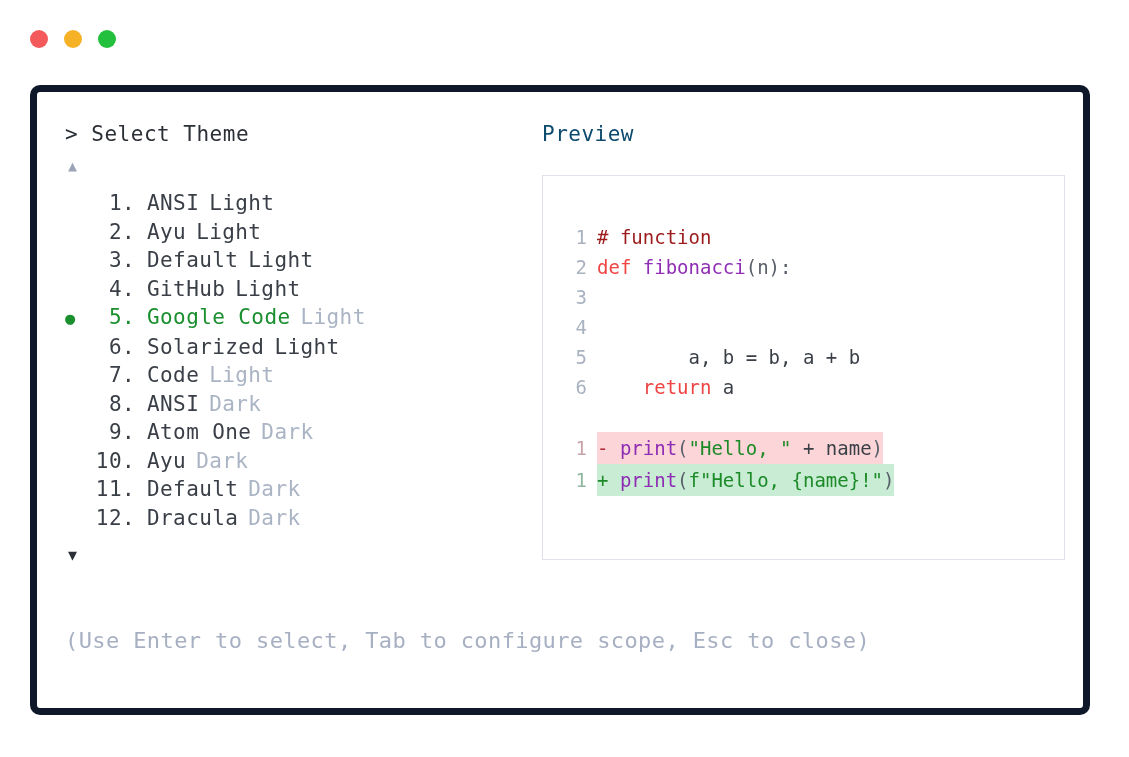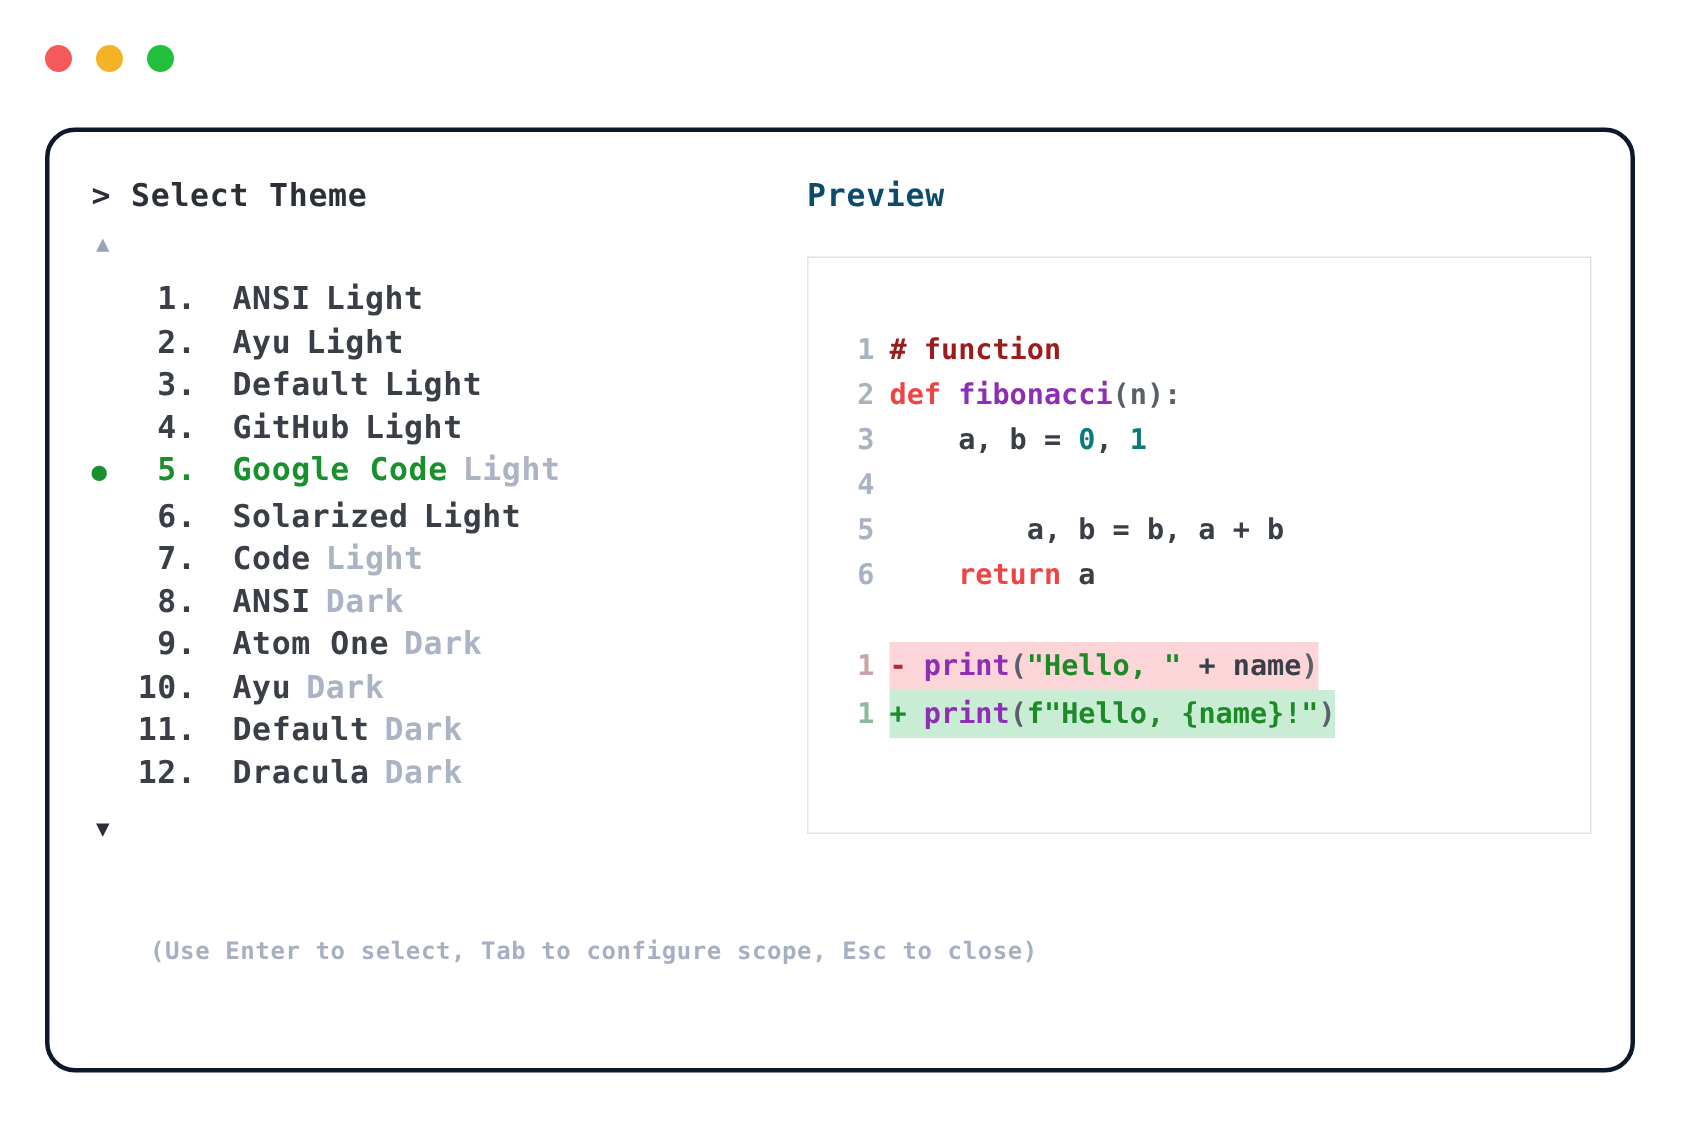--- a/index.html
+++ b/index.html
@@ -40,23 +40,22 @@
 
   
   .card {
     position: absolute;
     left: 30px;
     top: 85px;
     width: 1060px;
     height: 630px;
     box-sizing: border-box;
     background: #ffffff;
-    border: 3px solid #0f172a;
-    border-radius: 20px;
-    font-weight: bold;
+    border: 7px solid #0f172a;
+    border-radius: 10px;
   }
 
   .card-inner {
     position: relative;
     width: 100%;
     height: 100%;
   }
 
   
   .left-col {
@@ -113,41 +112,40 @@
     color: #1a8f2e;
     line-height: 28.5px;
   }
   .num-cell {
     width: 44px;
     flex: 0 0 44px;
     text-align: right;
     color: #3a3f47;
   }
   .name-cell {
-    margin-left: 24px;
+    margin-left: 12px;
     color: #3a3f47;
   }
   .variant-cell {
     margin-left: 10px;
     color: #3a3f47;
   }
   .theme-item.dim-variant .variant-cell { color: #aab4c4; }
   .theme-item.selected .num-cell,
   .theme-item.selected .name-cell { color: #1a8f2e; }
   .theme-item.selected .variant-cell { color: #aab4c4; }
 
   .hint {
     position: absolute;
     left: 28px;
     top: 536px;
-    font-size: 16px;
+    font-size: 22px;
     letter-spacing: 0.4px;
     color: #a7b0c2;
     white-space: pre;
-    margin-left: 39px;
   }
 
   
   .right-col {
     position: absolute;
     left: 505px;
     top: 32px;
     width: 525px;
   }
   .preview-label {
@@ -242,21 +240,21 @@
         <div class="scroll-arrow arrow-down">▼</div>
       </div>
 
       <div class="hint">(Use Enter to select, Tab to configure scope, Esc to close)</div>
 
       <div class="right-col">
         <div class="preview-label">Preview</div>
         <div class="code-box" id="code-box">
             <div class="code-line"><span class="ln">1</span><span class="code-text"><span class="tok-comment"># function</span></span></div>
             <div class="code-line"><span class="ln">2</span><span class="code-text"><span class="tok-keyword">def </span><span class="tok-func">fibonacci</span><span class="tok-punct">(n):</span></span></div>
-            <div class="code-line"><span class="ln">3</span><span class="code-text"><span class="tok-plain">    a, b = </span><span class="tok-number">0</span><span class="tok-plain">, </span><span class="tok-number">1</span></span></div>
+            <div class="code-line"><span class="ln">3</span></div>
             <div class="code-line"><span class="ln">4</span></div>
             <div class="code-line"><span class="ln">5</span><span class="code-text"><span class="tok-plain">        a, b = b, a + b</span></span></div>
             <div class="code-line"><span class="ln">6</span><span class="code-text"><span class="tok-plain">    </span><span class="tok-keyword">return</span><span class="tok-plain"> a</span></span></div>
             <div class="code-line blank"><span class="ln"></span><span class="code-text"></span></div>
             <div class="code-line diff-line diff-del"><span class="ln">1</span><span class="code-text"><span class="tok-delmark">- </span><span class="tok-func">print</span><span class="tok-punct">(</span><span class="tok-string">"Hello, "</span><span class="tok-plain"> + name</span><span class="tok-punct">)</span></span></div>
             <div class="code-line diff-line diff-add"><span class="ln">1</span><span class="code-text"><span class="tok-addmark">+ </span><span class="tok-func">print</span><span class="tok-punct">(</span><span class="tok-string">f"Hello, {name}!"</span><span class="tok-punct">)</span></span></div>
           </div>
       </div>
 
     </div>

